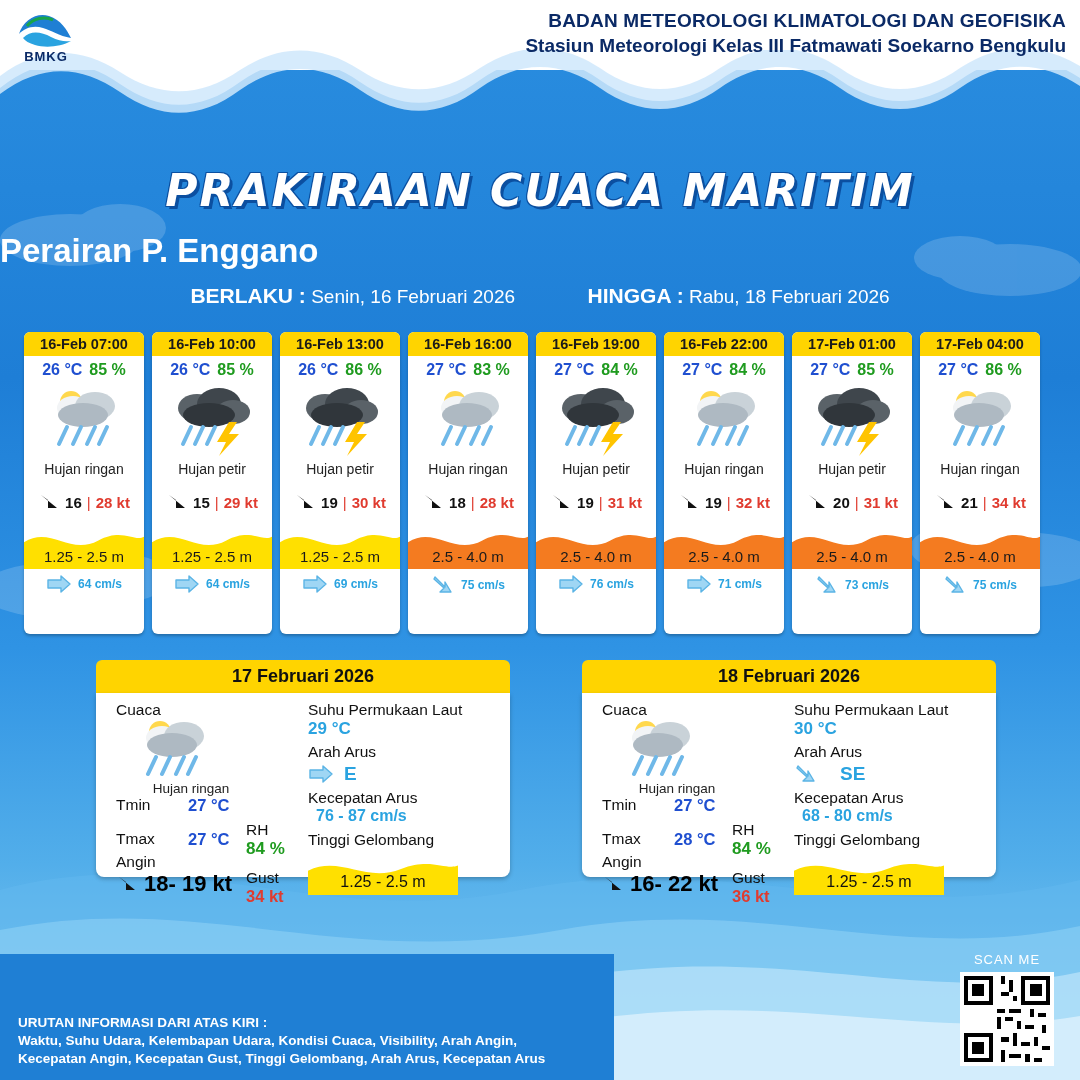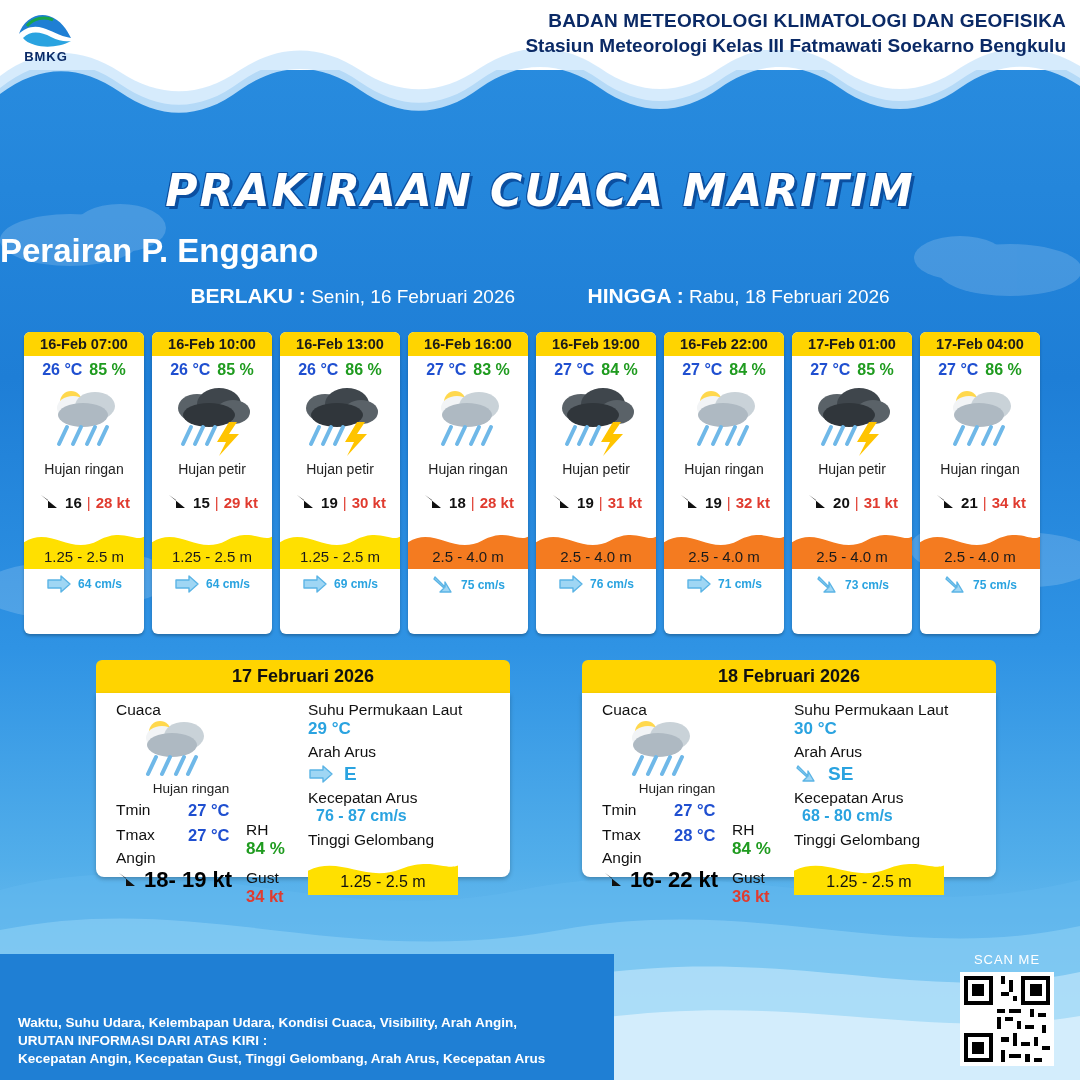--- a/index.html
+++ b/index.html
@@ -64,21 +64,21 @@
   
   .daily { position:absolute; top:660px; left:96px; width:900px; height:270px; display:flex; gap:72px; }
   .dpanel { width:414px; position:relative; }
   .d-head { background:#ffd400; color:#111; font-weight:bold; font-size:18px; text-align:center; padding:6px 0; border-radius:6px 6px 0 0; width:414px; }
   .d-body { background:#fff; border-radius:0 0 8px 8px; box-shadow:0 2px 4px rgba(0,0,0,.25); height:184px; position:relative; padding:8px 16px; }
   .d-left { position:absolute; left:20px; top:8px; width:190px; }
   .d-right { position:absolute; left:212px; top:8px; width:195px; }
   .lbl { font-size:15.5px; color:#111; }
   .d-icon { height:62px; display:flex; align-items:center; justify-content:flex-start; padding-left:14px; }
   .d-desc { font-size:13.5px; color:#222; text-align:center; width:150px; }
-  .d-rowgrid { display:grid; grid-template-columns:72px 88px; row-gap:6px; margin-top:5px; }
+  .d-rowgrid { display:grid; grid-template-columns:72px 88px; row-gap:15px; }
   .d-val-blue { color:#1f4fd0; font-weight:bold; font-size:16.5px; }
   .d-val-green { color:#1f9b1f; font-weight:bold; font-size:17px; }
   .d-val-red { color:#e03b2f; font-weight:bold; font-size:16.5px; }
   .d-wind-row { display:flex; align-items:center; gap:6px; font-weight:bold; font-size:22px; }
   .sst { color:#2aa3e0; font-weight:bold; font-size:17px; }
   .arus { color:#2aa3e0; font-weight:bold; font-size:19px; }
   .kec { color:#2aa3e0; font-weight:bold; font-size:16px; }
   .d-wavebox { position:relative; margin-top:4px; width:150px; height:42px; }
   .d-wavebox .wv-label { position:absolute; bottom:4px; left:0; width:100%; text-align:center; font-size:16px; color:#111; }
 
@@ -588,21 +588,21 @@
       <div style="position:absolute;left:150px;top:128px;width:70px">
         <div class="lbl">RH</div>
         <div class="d-val-green">84 %</div>
         <div class="lbl" style="margin-top:10px">Gust</div>
         <div class="d-val-red">36 kt</div>
       </div>
       <div class="d-right">
         <div class="lbl">Suhu Permukaan Laut</div>
         <div class="sst">30 °C</div>
         <div class="lbl" style="margin-top:4px">Arah Arus</div>
-        <div style="display:flex;align-items:center;gap:10px;margin-top:2px">
+        <div style="display:flex;align-items:center;gap:22px;margin-top:2px">
           <svg width="24" height="22" viewBox="0 0 24 22">
       <path d="M4,3 L14,13 L14,8 L20,18 L9,18 L13,14 L3,5 Z" fill="#9fd6f4" stroke="#5bb4e5" stroke-width="1.4" stroke-linejoin="round"></path>
               </svg>
               <span class="arus">SE</span>
         </div>
         <div class="lbl" style="margin-top:4px">Kecepatan Arus</div>
         <div class="kec" style="padding-left:8px">68   - 80 cm/s</div>
         <div class="lbl" style="margin-top:6px">Tinggi Gelombang</div>
         <div class="d-wavebox">
           <svg width="150" height="42" viewBox="0 0 150 42" preserveAspectRatio="none">
@@ -610,22 +610,22 @@
   </svg>
           <span class="wv-label">1.25 - 2.5 m</span>
         </div>
       </div>
     </div>
       </div>
     </div>
 
   <div class="footer-box"></div>
   <div class="footer-text">
+    <div>URUTAN INFORMASI DARI ATAS KIRI :</div>
     <div>Waktu, Suhu Udara, Kelembapan Udara, Kondisi Cuaca, Visibility, Arah Angin,</div>
-    <div>URUTAN INFORMASI DARI ATAS KIRI :</div>
     <div>Kecepatan Angin, Kecepatan Gust, Tinggi Gelombang, Arah Arus, Kecepatan Arus</div>
   </div>
   <div class="scan-wrap">
     <div class="scan-me">SCAN ME</div>
     <div class="qr">
       <svg width="86" height="86" viewBox="0 0 21 21" shape-rendering="crispEdges">
         <rect width="21" height="21" fill="#fff"></rect>
         <g fill="#000">
           <rect x="0" y="0" width="7" height="1"></rect>
             <rect x="0" y="6" width="7" height="1"></rect>

